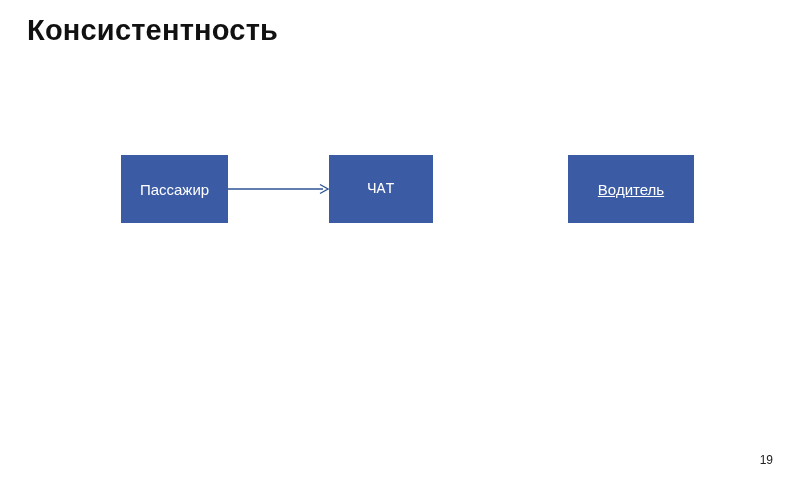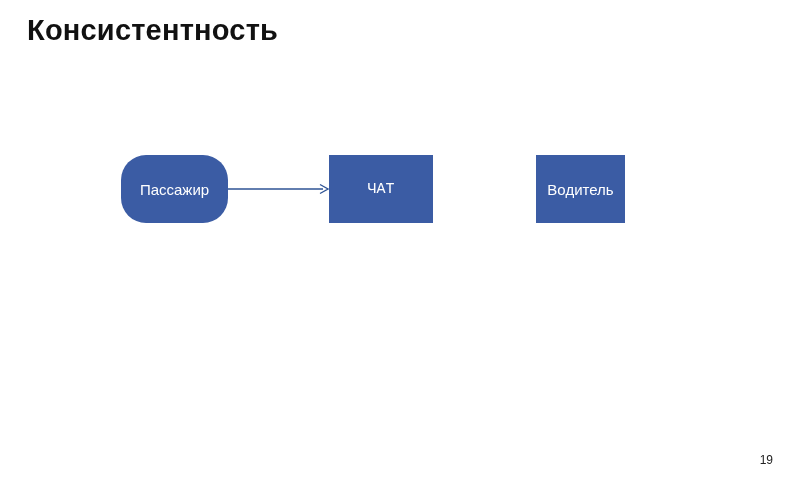--- a/index.html
+++ b/index.html
@@ -38,23 +38,23 @@
     top: 155px;
     height: 68px;
     background: var(--node-fill);
     color: var(--node-text);
     display: flex;
     align-items: center;
     justify-content: center;
     font-size: 15px;
     text-align: center;
   }
-  .node-passenger { left: 121px; width: 107px; border-radius: 25px; }
+  .node-passenger { left: 121px; width: 107px; }
   .node-chat      { left: 329px; width: 104px; font-family: Liberation Mono, monospace; }
-  .node-driver    { left: 536px; width: 89px; }
+  .node-driver    { left: 568px; width: 126px; text-decoration: underline; }
   .connector {
     position: absolute;
     left: 228px;
     top: 180px;
     width: 101px;
     height: 18px;
   }
   .page-number {
     position: absolute;
     right: 27px;

